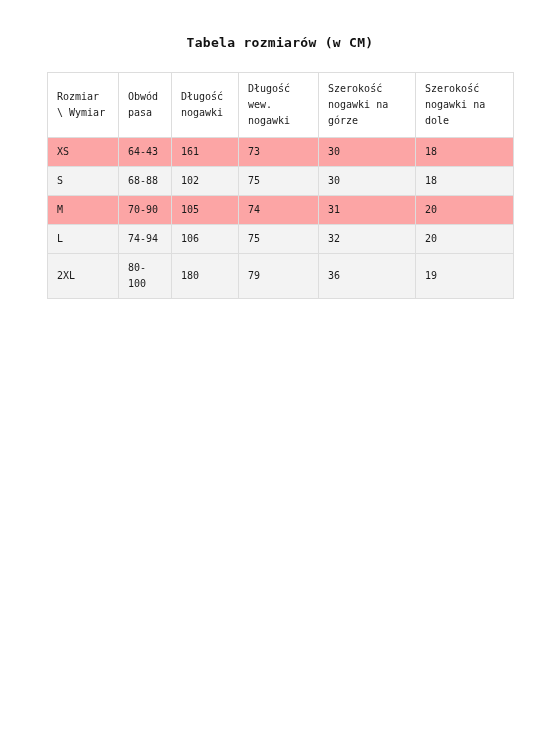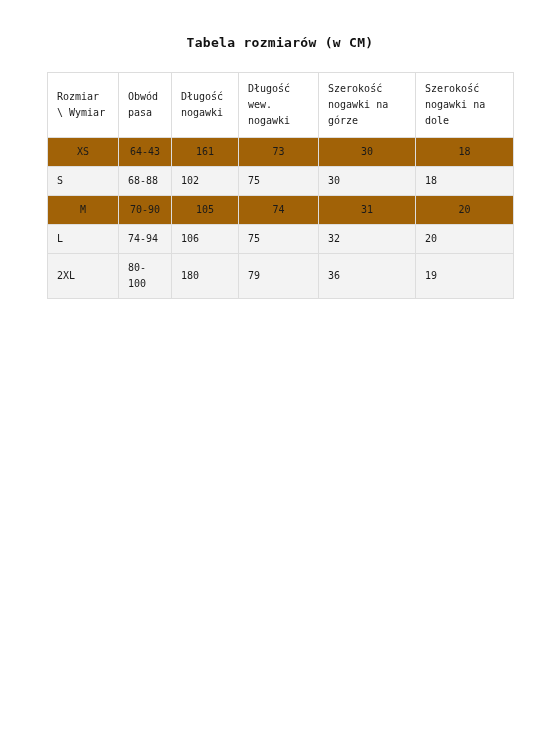--- a/index.html
+++ b/index.html
@@ -64,22 +64,21 @@
   table.size-table tbody td {
     height: 11px;
     vertical-align: middle;
     padding-top: 6px;
     padding-bottom: 6px;
   }
   table.size-table tbody tr.row-alt td {
     background: #f3f3f3;
   }
   table.size-table tbody tr.row-plain td {
-    background: #a16207;
-    text-align: center;
+    background: #fca5a5;
   }
   col.c0 { width: 71px; }
   col.c1 { width: 53px; }
   col.c2 { width: 67px; }
   col.c3 { width: 80px; }
   col.c4 { width: 97px; }
   col.c5 { width: 98px; }
 </style>
 </head>
 <body>

